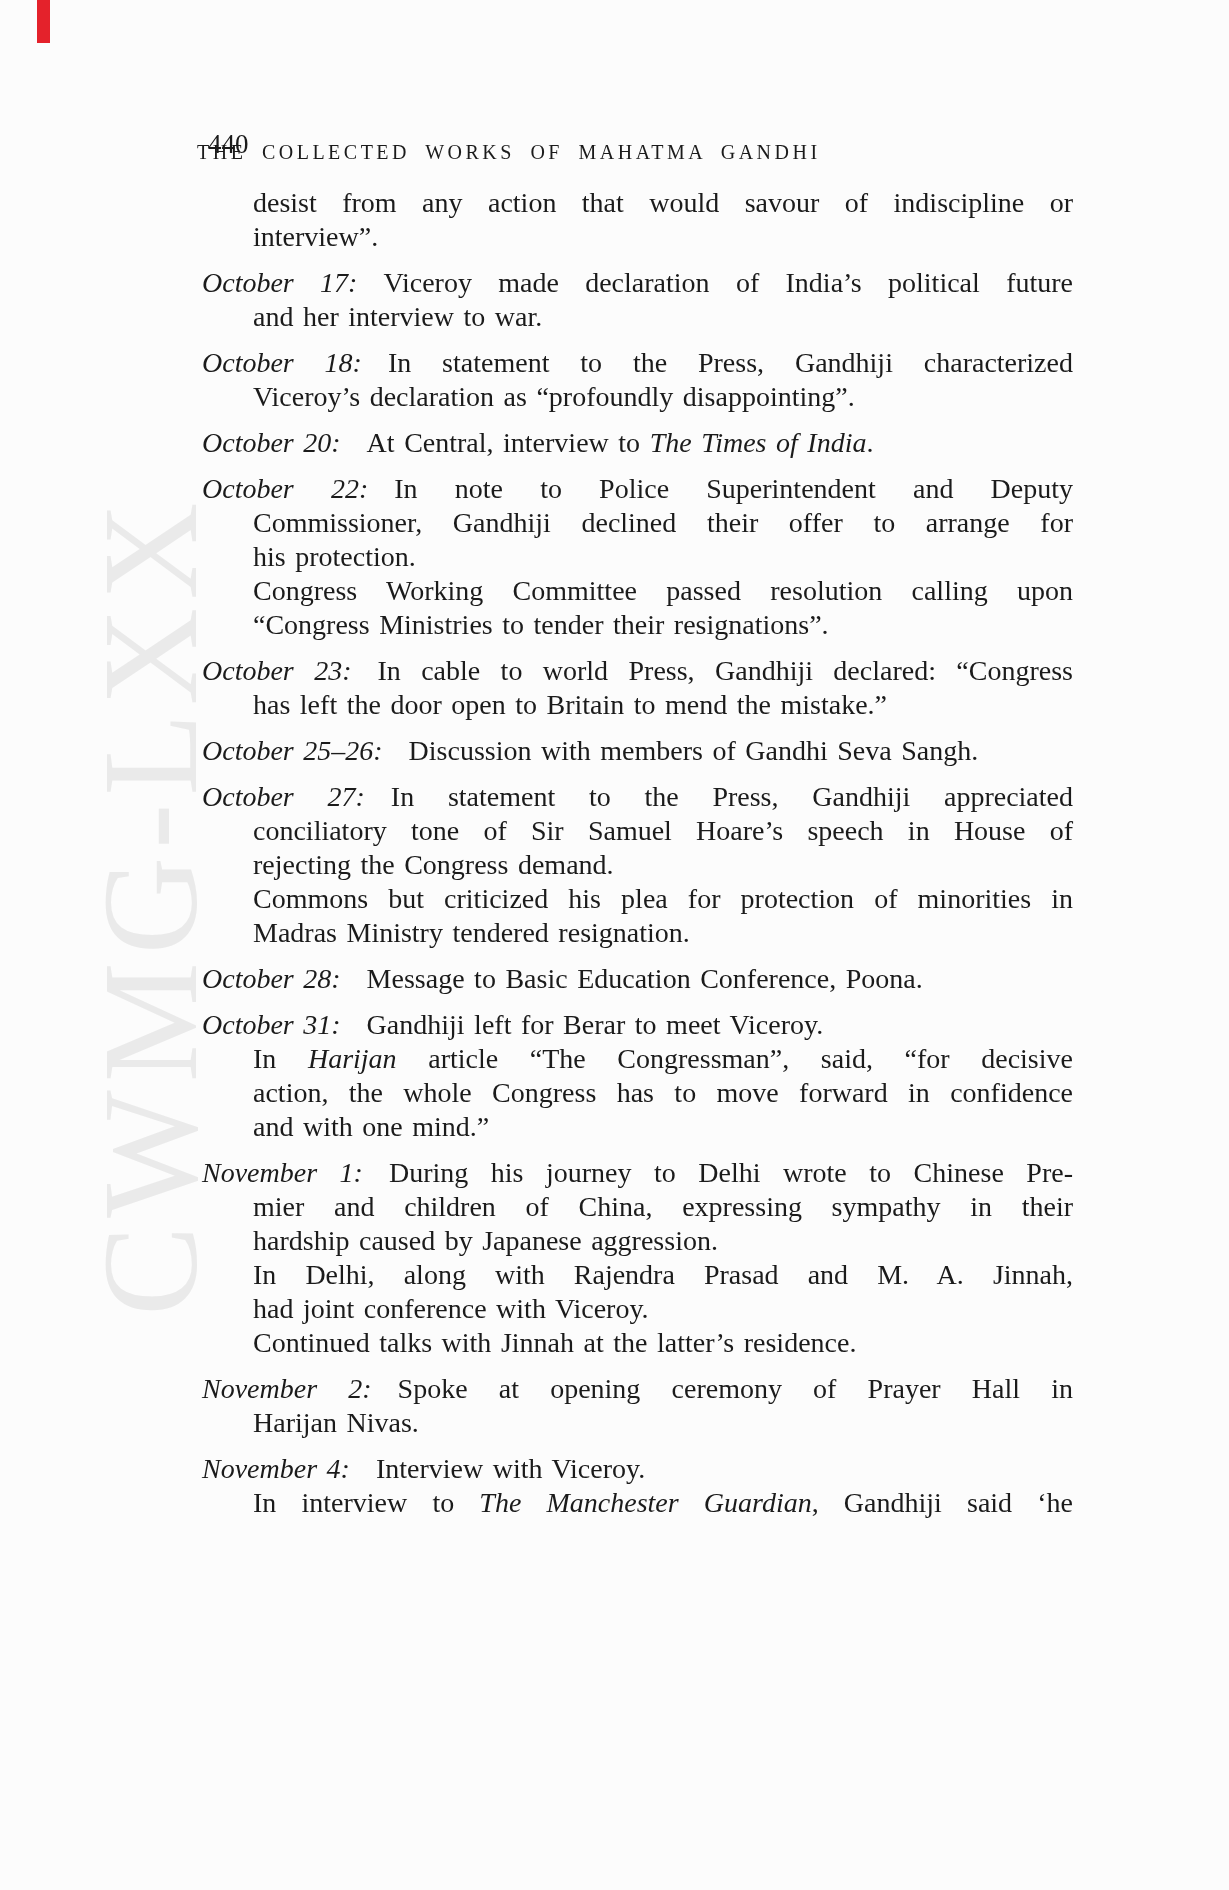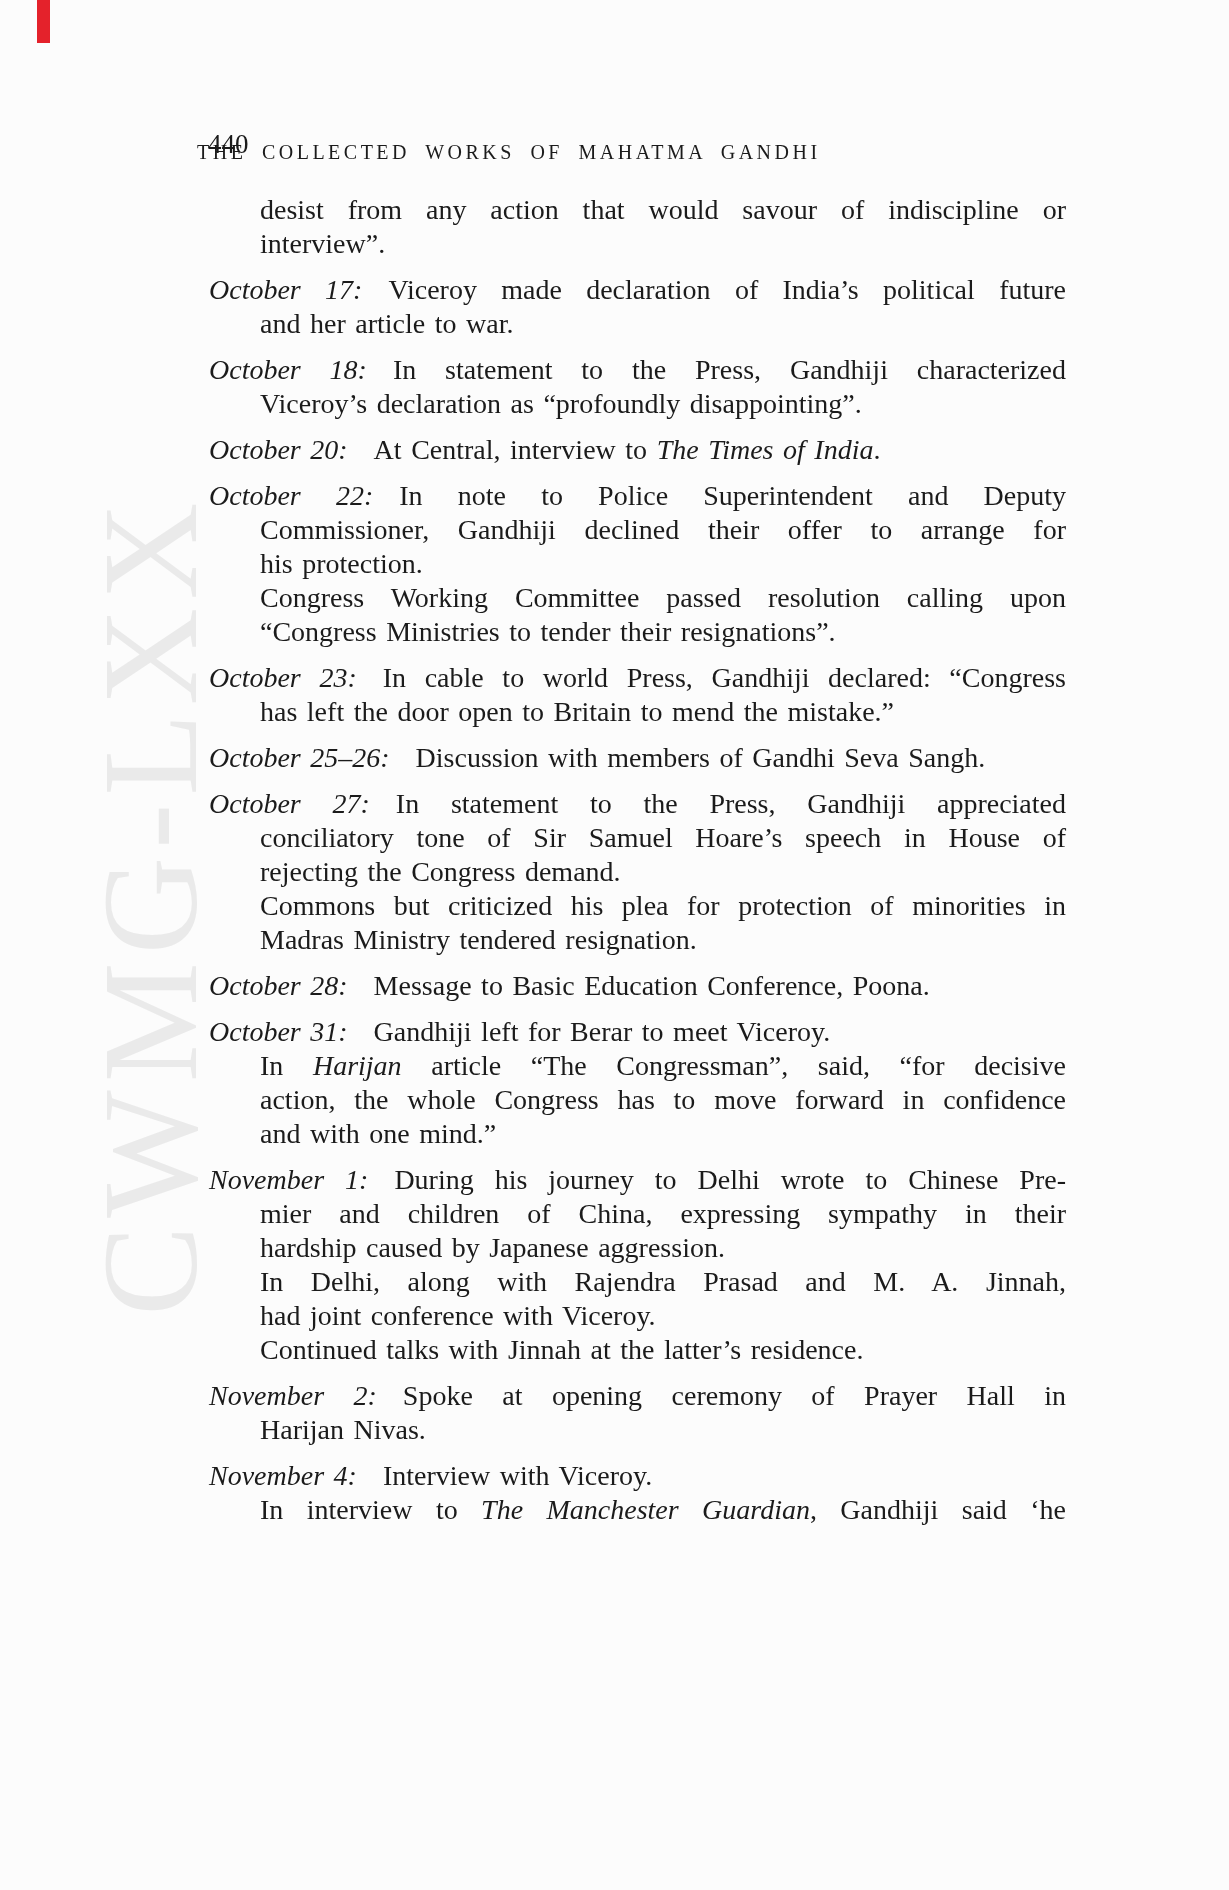--- a/index.html
+++ b/index.html
@@ -39,21 +39,21 @@
     text-align: left;
     font-size: 20px; line-height: 22px;
     letter-spacing: 3.5px; word-spacing: 7px;
     z-index: 1;
   }
 
   #text-column {
     position: absolute; left: 197px; top: 181px; width: 881px;
     font-size: 28px; z-index: 1;
   }
-  .entry { margin: 12px; }
+  .entry { margin: 5px; }
   .entry + .entry { margin-top: 12px; }
   .line {
     line-height: 34px;
     word-spacing: 0.09em;
   }
   .line.cont { margin-left: 51px; }
   .line.j { text-align: justify; text-align-last: justify; }
   .date { font-style: italic; }
   .it { font-style: italic; }
   .gap { display: inline-block; width: 26px; }
@@ -66,21 +66,21 @@
   <div id="watermark">CWMG-LXX</div>
   <div id="page-number">440</div>
   <div id="running-title">THE COLLECTED WORKS OF MAHATMA GANDHI</div>
   <div id="text-column">
       <div class="entry">
         <div class="line cont j"><span>desist from any action that would savour of indiscipline or</span></div>
         <div class="line cont"><span>interview”.</span></div>
       </div>
       <div class="entry">
         <div class="line j"><span class="date">October 17:</span><span class="gap"></span><span>Viceroy made declaration of India’s political future</span></div>
-        <div class="line cont"><span>and her article to war.</span></div>
+        <div class="line cont"><span>and her interview to war.</span></div>
       </div>
       <div class="entry">
         <div class="line j"><span class="date">October 18:</span><span class="gap"></span><span>In statement to the Press, Gandhiji characterized</span></div>
         <div class="line cont"><span>Viceroy’s declaration as “profoundly disappointing”.</span></div>
       </div>
       <div class="entry">
         <div class="line"><span class="date">October 20:</span><span class="gap"></span><span>At Central, interview to </span><span class="it">The Times of India</span><span>.</span></div>
       </div>
       <div class="entry">
         <div class="line j"><span class="date">October 22:</span><span class="gap"></span><span>In note to Police Superintendent and Deputy</span></div>

